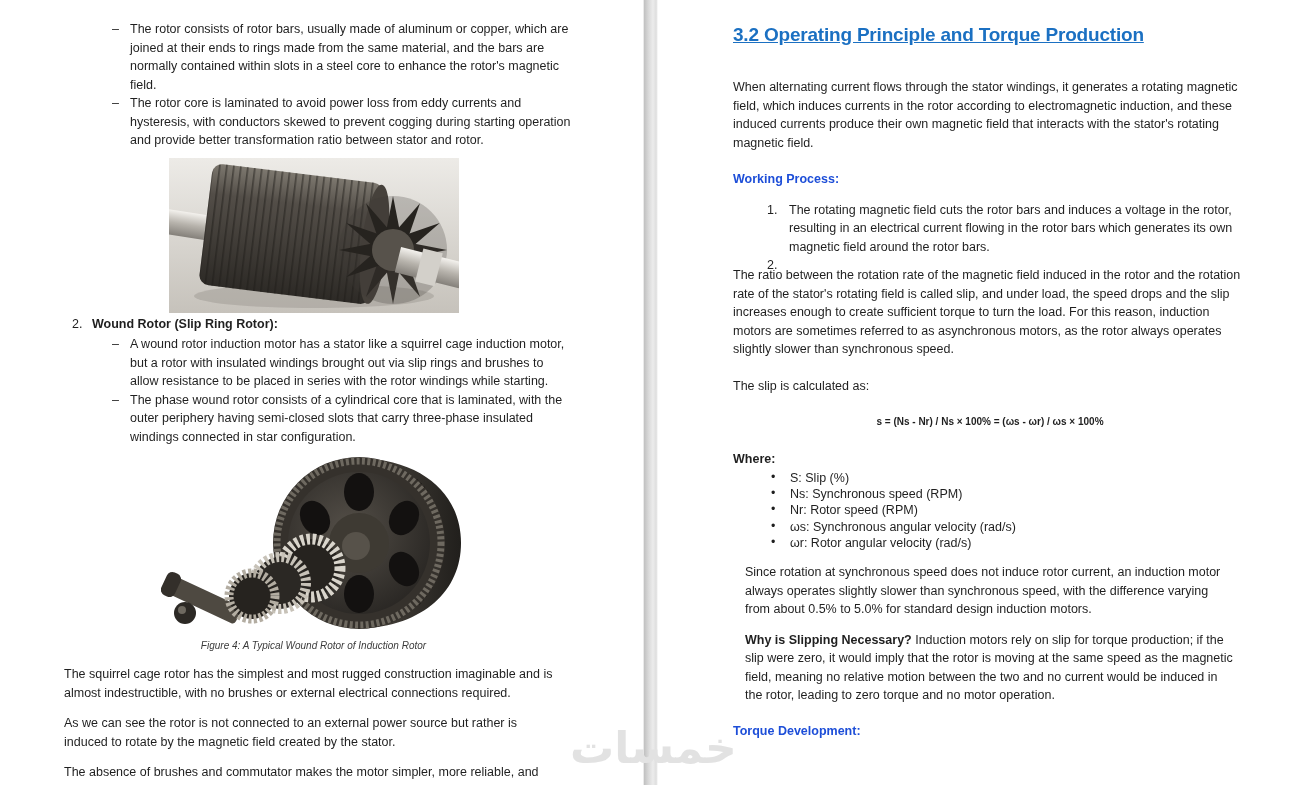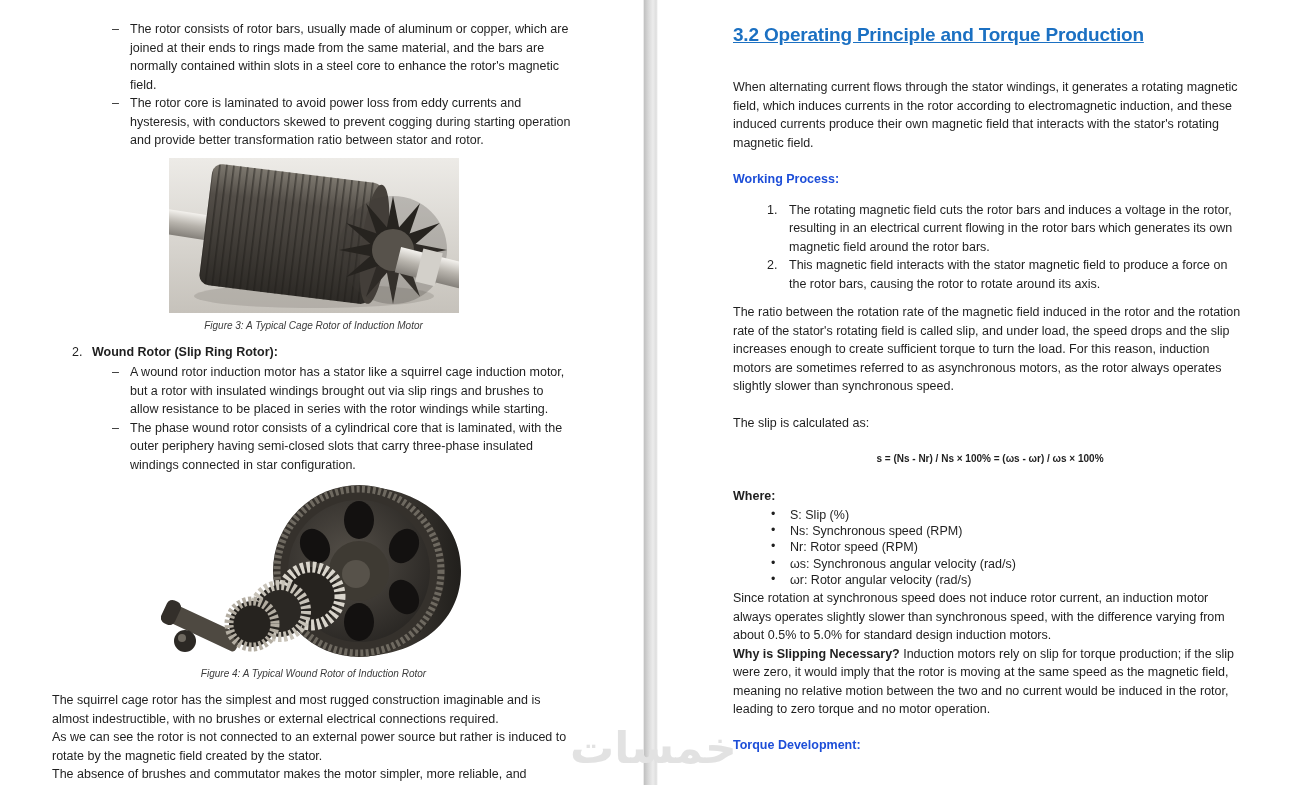--- a/index.html
+++ b/index.html
@@ -44,21 +44,21 @@
   .left-paras { margin-top:2px; }
 
   
   .right-content { position:absolute; left:75px; top:22px; width:514px; }
 
   .h1-blue {
     font-size:19px; line-height:26px; font-weight:bold; letter-spacing:-0.2px;
     color:#1b70c2; text-decoration:underline; margin:0 0 30px 0;
   }
   .para { margin:0 0 18px 0; }
-  .para-tight { margin:0; }
+  .para-tight { margin:12px; }
   .subhead {
     font-size:12.5px; line-height:18.5px; font-weight:bold;
     margin:0 0 12px 0; color:#1d4ed8;
   }
   .num-list { list-style:none; margin:0 0 10px 0; }
   .num-list li { position:relative; padding-left:56px; }
   .num-list .num { position:absolute; left:34px; top:0; }
 
   .formula {
     text-align:center; font-weight:bold; font-size:10px; line-height:18.5px;
@@ -134,21 +134,20 @@
         <polygon points="-7,-18 0,-54 7,-18" fill="#26231f" transform="rotate(270)"></polygon>
         <polygon points="-7,-18 0,-54 7,-18" fill="#26231f" transform="rotate(300)"></polygon>
         <polygon points="-7,-18 0,-54 7,-18" fill="#26231f" transform="rotate(330)"></polygon>
         <circle r="21" fill="#57524b"></circle>
       </g>
       <g transform="rotate(14 250 108)">
         <rect x="228" y="94" width="66" height="26" fill="url(#f3metal)"></rect>
         <rect x="250" y="90" width="20" height="34" fill="#d3d0ca"></rect>
       </g>
     </svg>
-    <div class="figure-caption">Figure 3: A Typical Cage Rotor of Induction Motor</div>
 
     <div class="numbered-head">
       <span class="num">2.</span>
       <span class="ttl">Wound Rotor (Slip Ring Rotor):</span>
     </div>
 
     <ul class="dash-list">
       <li>
         <span class="marker">–</span>
         <span>A wound rotor induction motor has a stator like a squirrel cage induction motor, but a rotor with insulated windings brought out via slip rings and brushes to allow resistance to be placed in series with the rotor windings while starting.</span>
@@ -217,21 +216,20 @@
 
     <h3 class="subhead">Working Process:</h3>
 
     <ol class="num-list">
       <li>
         <span class="num">1.</span>
         <span>The rotating magnetic field cuts the rotor bars and induces a voltage in the rotor, resulting in an electrical current flowing in the rotor bars which generates its own magnetic field around the rotor bars.</span>
       </li>
       <li>
         <span class="num">2.</span>
-        <span>This magnetic field interacts with the stator magnetic field to produce a force on the rotor bars, causing the rotor to rotate around its axis.</span>
       </li>
     </ol>
 
 
     <p class="para">The ratio between the rotation rate of the magnetic field induced in the rotor and the rotation rate of the stator's rotating field is called slip, and under load, the speed drops and the slip increases enough to create sufficient torque to turn the load. For this reason, induction motors are sometimes referred to as asynchronous motors, as the rotor always operates slightly slower than synchronous speed.</p>
 
     <p class="para">The slip is calculated as:</p>
 
     <div class="formula">s = (Ns - Nr) / Ns × 100% = (ωs - ωr) / ωs × 100%</div>
 

